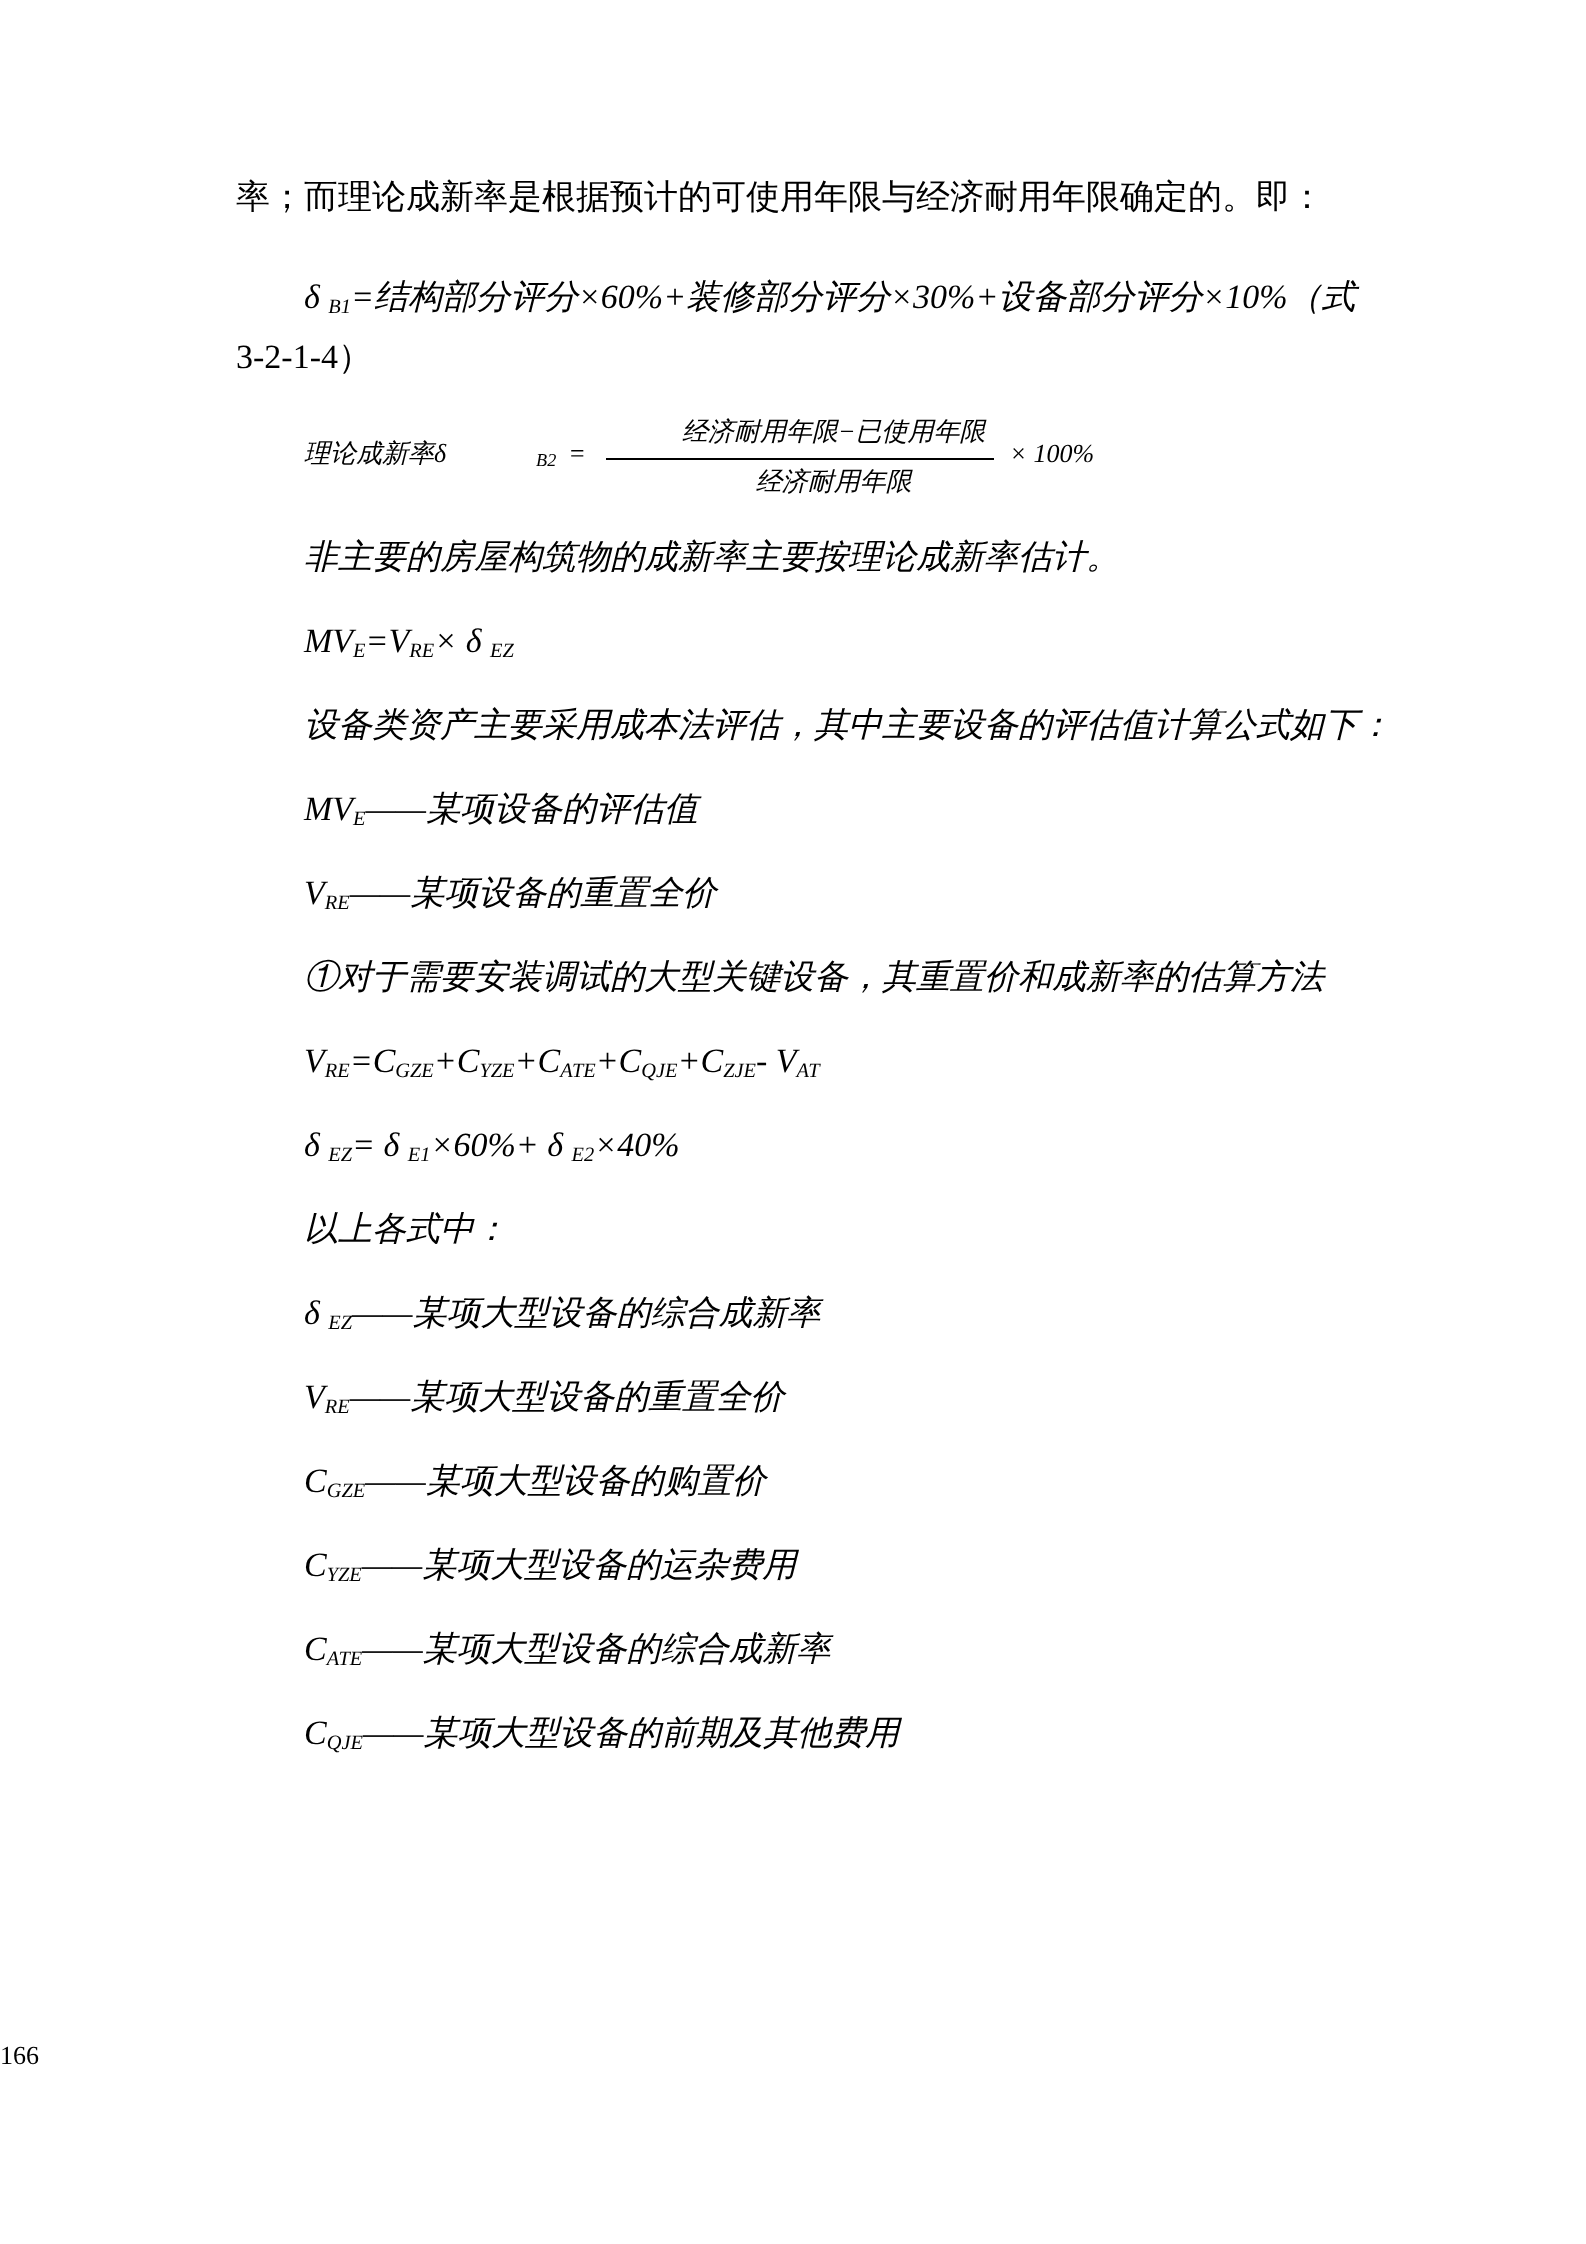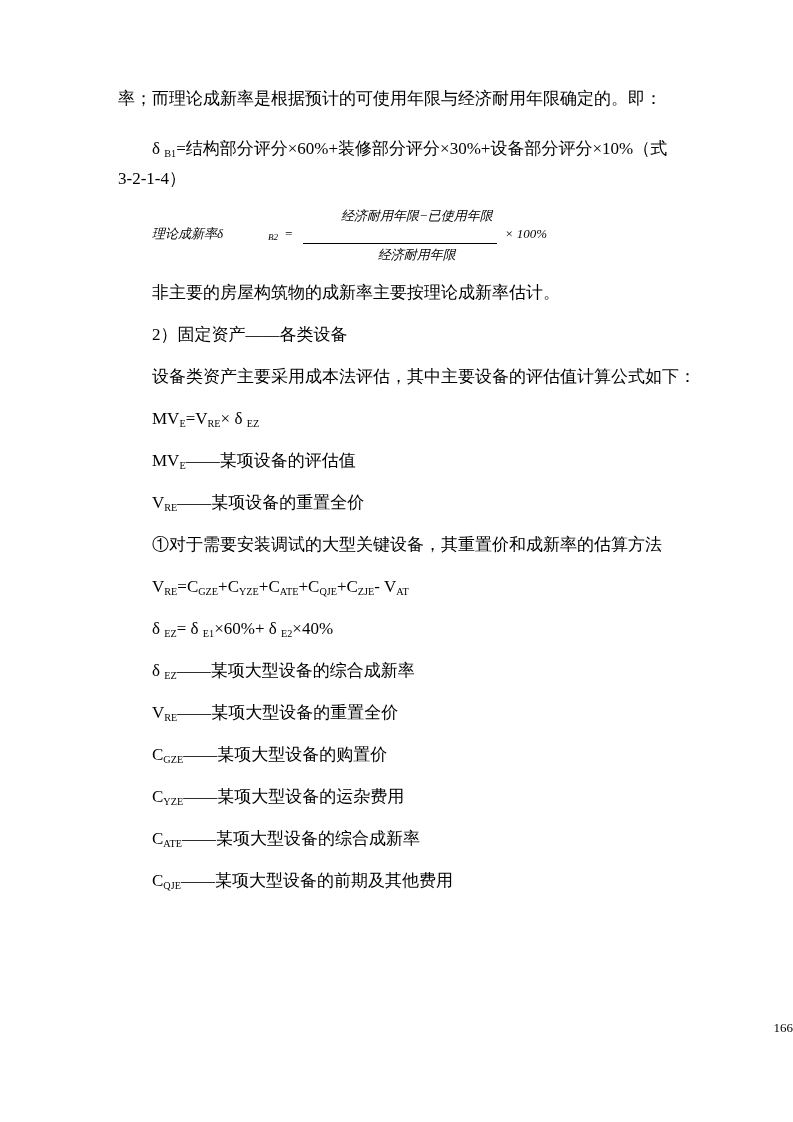--- a/index.html
+++ b/index.html
@@ -21,21 +21,21 @@
     top: 84px;
     left: 118px;
     right: 110px;
   }
   .line {
     font-size: 17px;
     line-height: 30px;
     margin-bottom: 12px;
     white-space: nowrap;
   }
-  .line.indent { text-indent: 34px; }
+  .line.indent { text-indent: 34px; font-style: italic; }
   .line.tight  { margin-bottom: 0; }
   .line.gap    { margin-bottom: 20px; }
   sub.sub {
     font-size: 0.60em;
     line-height: 0;
     vertical-align: -0.25em;
   }
   
   .line.formula {
     font-size: 13px;
@@ -47,54 +47,54 @@
   .formula .feq { margin: 0 6px; }
   .formula .frac {
     display: inline-block;
     vertical-align: middle;
     text-align: center;
     margin: 0 4px;
   }
   .formula .num {
     display: block;
     border-bottom: 1px solid #000;
-    padding: 1px 4px 18px;
+    padding: 1px 4px 4px;
   }
   .formula .den {
     display: block;
     padding-top: 2px;
   }
   .formula .ftail { margin-left: 4px; }
   .footer {
     position: absolute;
     left: 0;
     right: 0;
     top: 1020px;
-    text-align: right;
+    text-align: left;
     font-size: 13px;
   }
 </style>
 </head>
 <body>
 
 <div class="page">
   <div class="content">
       <div class="line gap"><span class="seg">率；而理论成新率是根据预计的可使用年限与经济耐用年限确定的。即：</span></div>
       <div class="line indent tight"><span class="seg">δ </span><sub class="sub">B1</sub><span class="seg">=结构部分评分×60%+装修部分评分×30%+设备部分评分×10%（式</span></div>
       <div class="line"><span class="seg">3-2-1-4）</span></div>
       <div class="line indent formula"><span class="flead">理论成新率δ<sub class="sub">B2</sub></span><span class="feq">=</span><span class="frac"><span class="num">经济耐用年限−已使用年限</span><span class="den">经济耐用年限</span></span><span class="ftail">× 100%</span></div>
       <div class="line indent"><span class="seg">非主要的房屋构筑物的成新率主要按理论成新率估计。</span></div>
-      <div class="line indent"><span class="seg">2）固定资产——各类设备</span></div>
+      <div class="line indent"><span class="seg">MV</span><sub class="sub">E</sub><span class="seg">=V</span><sub class="sub">RE</sub><span class="seg">× δ </span><sub class="sub">EZ</sub></div>
       <div class="line indent"><span class="seg">设备类资产主要采用成本法评估，其中主要设备的评估值计算公式如下：</span></div>
-      <div class="line indent"><span class="seg">MV</span><sub class="sub">E</sub><span class="seg">=V</span><sub class="sub">RE</sub><span class="seg">× δ </span><sub class="sub">EZ</sub></div>
       <div class="line indent"><span class="seg">MV</span><sub class="sub">E</sub><span class="seg">——某项设备的评估值</span></div>
       <div class="line indent"><span class="seg">V</span><sub class="sub">RE</sub><span class="seg">——某项设备的重置全价</span></div>
       <div class="line indent"><span class="seg">①对于需要安装调试的大型关键设备，其重置价和成新率的估算方法</span></div>
       <div class="line indent"><span class="seg">V</span><sub class="sub">RE</sub><span class="seg">=C</span><sub class="sub">GZE</sub><span class="seg">+C</span><sub class="sub">YZE</sub><span class="seg">+C</span><sub class="sub">ATE</sub><span class="seg">+C</span><sub class="sub">QJE</sub><span class="seg">+C</span><sub class="sub">ZJE</sub><span class="seg">- V</span><sub class="sub">AT</sub></div>
       <div class="line indent"><span class="seg">δ </span><sub class="sub">EZ</sub><span class="seg">= δ </span><sub class="sub">E1</sub><span class="seg">×60%+ δ </span><sub class="sub">E2</sub><span class="seg">×40%</span></div>
+      <div class="line indent"><span class="seg">以上各式中：</span></div>
       <div class="line indent"><span class="seg">δ </span><sub class="sub">EZ</sub><span class="seg">——某项大型设备的综合成新率</span></div>
       <div class="line indent"><span class="seg">V</span><sub class="sub">RE</sub><span class="seg">——某项大型设备的重置全价</span></div>
       <div class="line indent"><span class="seg">C</span><sub class="sub">GZE</sub><span class="seg">——某项大型设备的购置价</span></div>
       <div class="line indent"><span class="seg">C</span><sub class="sub">YZE</sub><span class="seg">——某项大型设备的运杂费用</span></div>
       <div class="line indent"><span class="seg">C</span><sub class="sub">ATE</sub><span class="seg">——某项大型设备的综合成新率</span></div>
       <div class="line indent"><span class="seg">C</span><sub class="sub">QJE</sub><span class="seg">——某项大型设备的前期及其他费用</span></div>
     </div>
   <div class="footer">166</div>
 </div>
 

